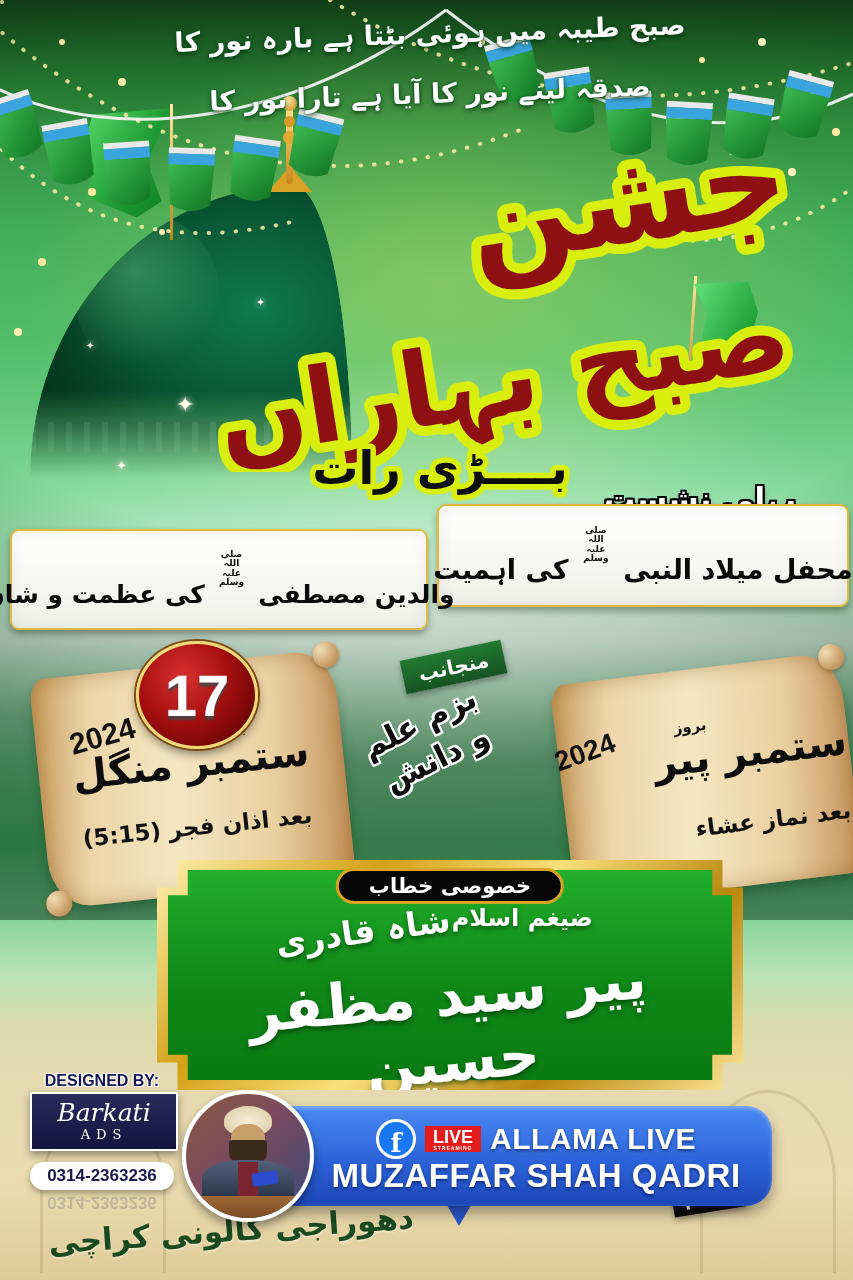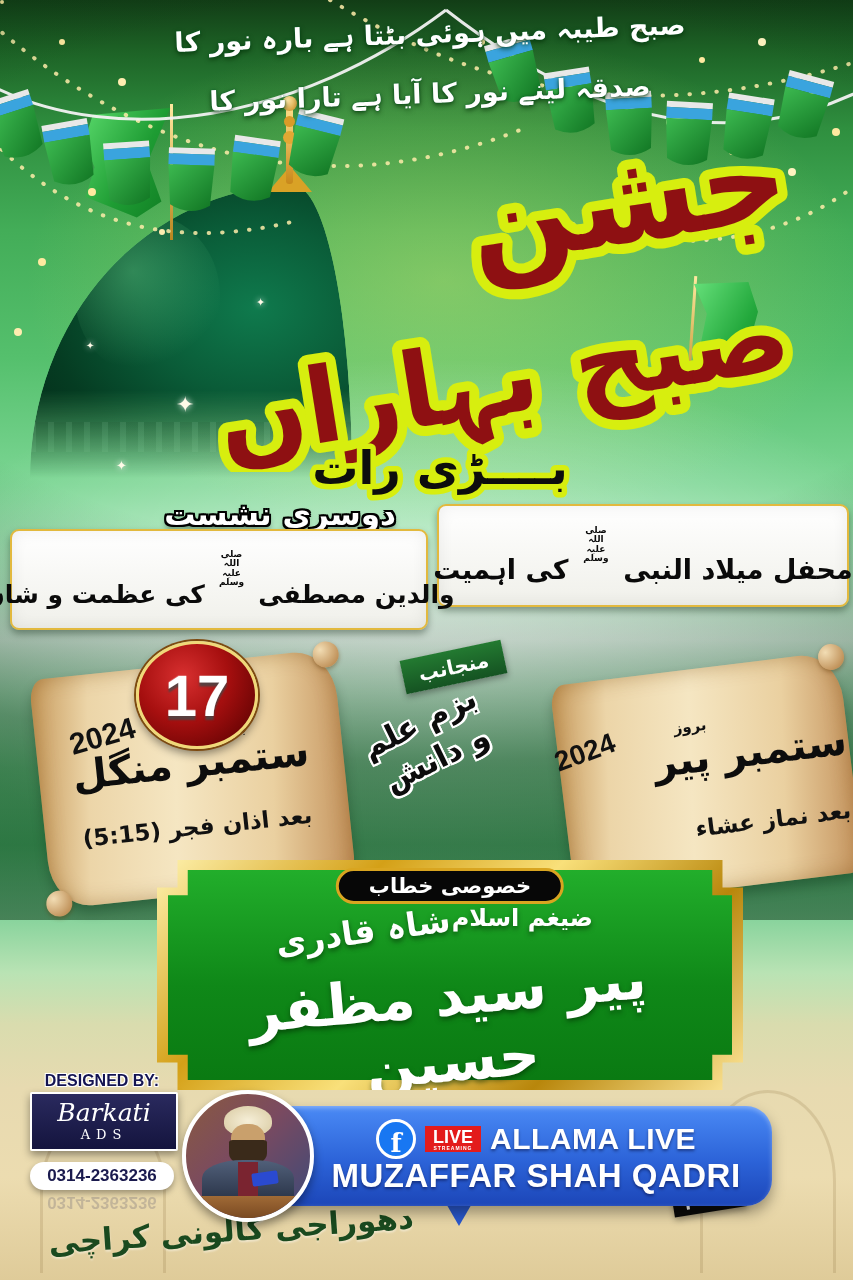--- a/index.html
+++ b/index.html
@@ -248,29 +248,29 @@
     <g transform="rotate(-9 345 180)" font-family="DejaVu Sans, sans-serif" font-weight="bold" text-anchor="middle" fill="#8e1012" stroke="#d7ee0f" stroke-linejoin="round" style="paint-order:stroke fill;">
       <text x="480" y="150" font-size="122" stroke-width="20" direction="rtl">جشن</text>
       <text x="330" y="300" font-size="104" stroke-width="20" direction="rtl">صبح بہاراں</text>
     </g>
   </svg>
 
   <svg class="abs" style="left:225px;top:430px;" width="430" height="76" viewBox="0 0 430 76">
     <text x="215" y="54" font-size="46" font-family="DejaVu Sans, sans-serif" font-weight="bold" text-anchor="middle" direction="rtl" fill="#0d0d0d" stroke="#d7ee0f" stroke-width="11" stroke-linejoin="round" style="paint-order:stroke fill;">بــــڑی رات</text>
   </svg>
 
+  <div class="abs outline-black" style="left:555px;top:481px;width:290px;font-size:31px;text-align:center;">پہلی نشست</div>
   <div class="abs session-box" style="left:437px;top:504px;width:408px;height:99px;font-size:27px;">
     <span dir="rtl">
       <span>محفل میلاد النبی</span>
       <span class="hon">صلی اللہ علیہ وسلم</span>
       <span>کی اہمیت</span>
     </span>
   </div>
 
-  <div class="abs outline-black" style="left:135px;top:496px;width:290px;font-size:31px;text-align:center;">دوسری نشست</div>
   <div class="abs session-box" style="left:10px;top:529px;width:414px;height:97px;font-size:25px;">
     <span dir="rtl">
       <span>والدین مصطفی</span>
       <span class="hon">صلی اللہ علیہ وسلم</span>
       <span>کی عظمت و شان</span>
     </span>
   </div>
 
   <div class="abs scroll" style="left:562px;top:668px;width:290px;height:222px;transform:rotate(-7deg);">
     <span class="year" style="left:-4px;top:54px;font-size:28px;transform:rotate(-13deg);">2024</span>

